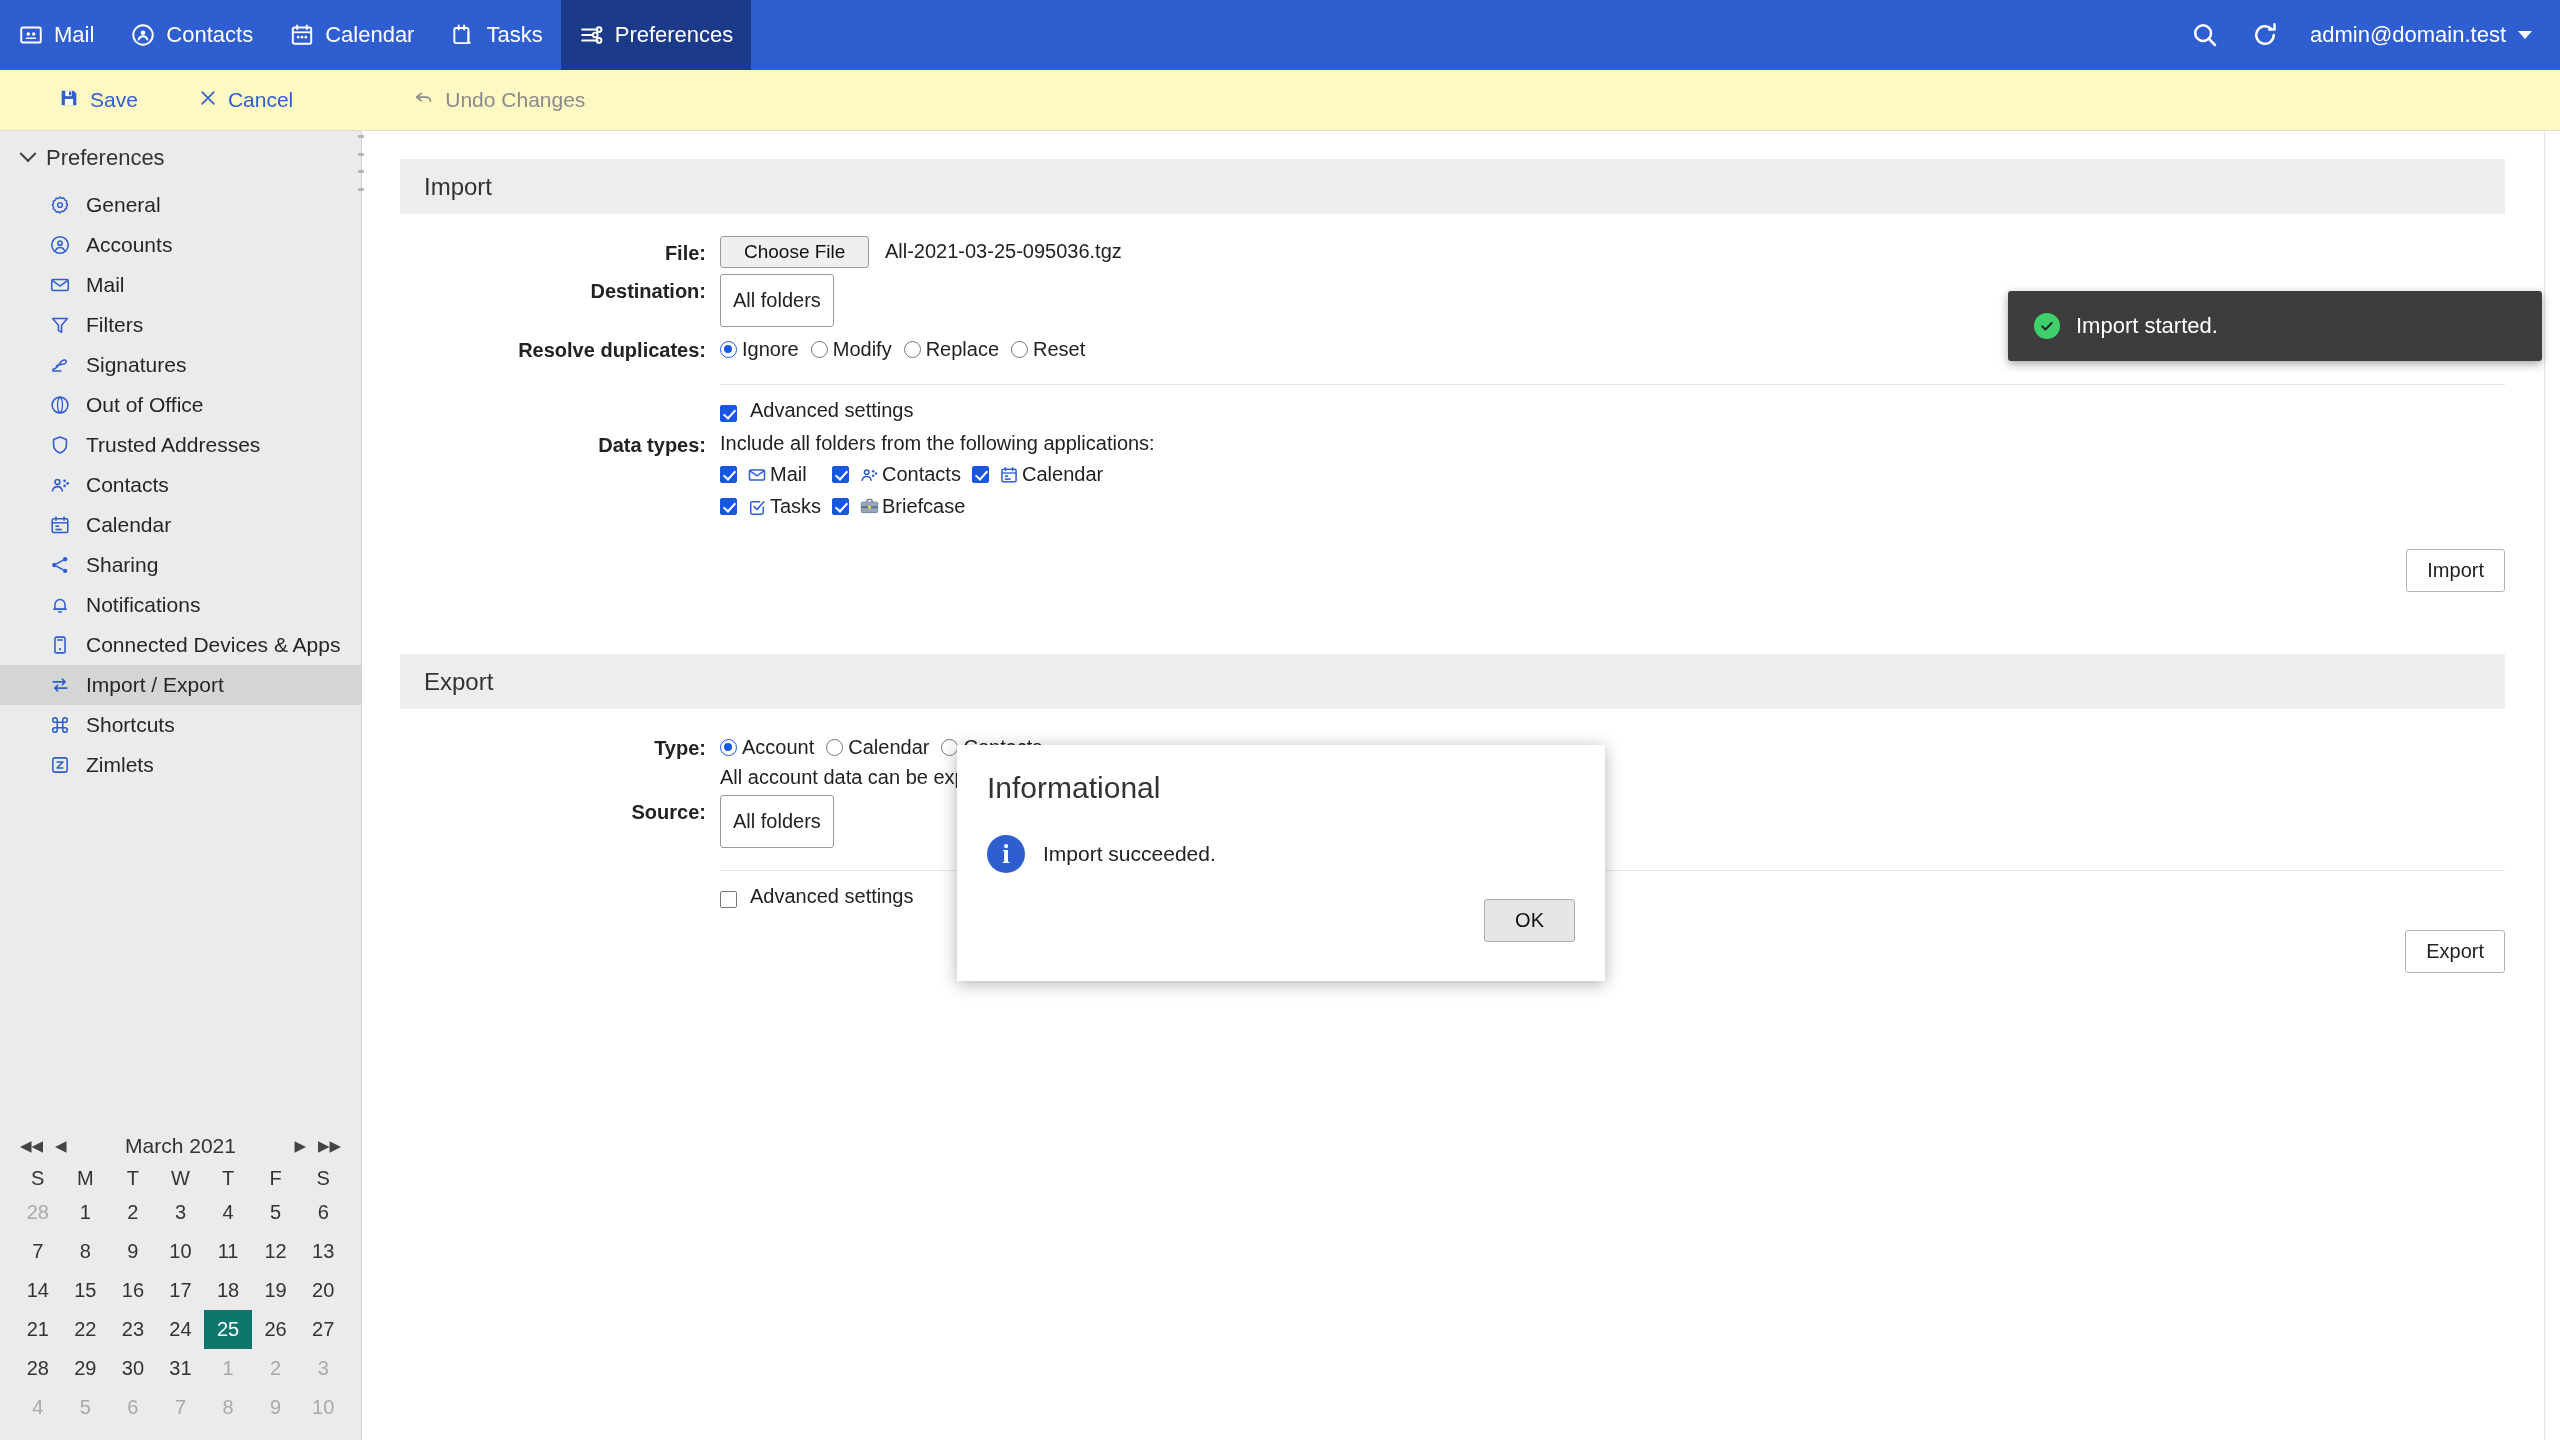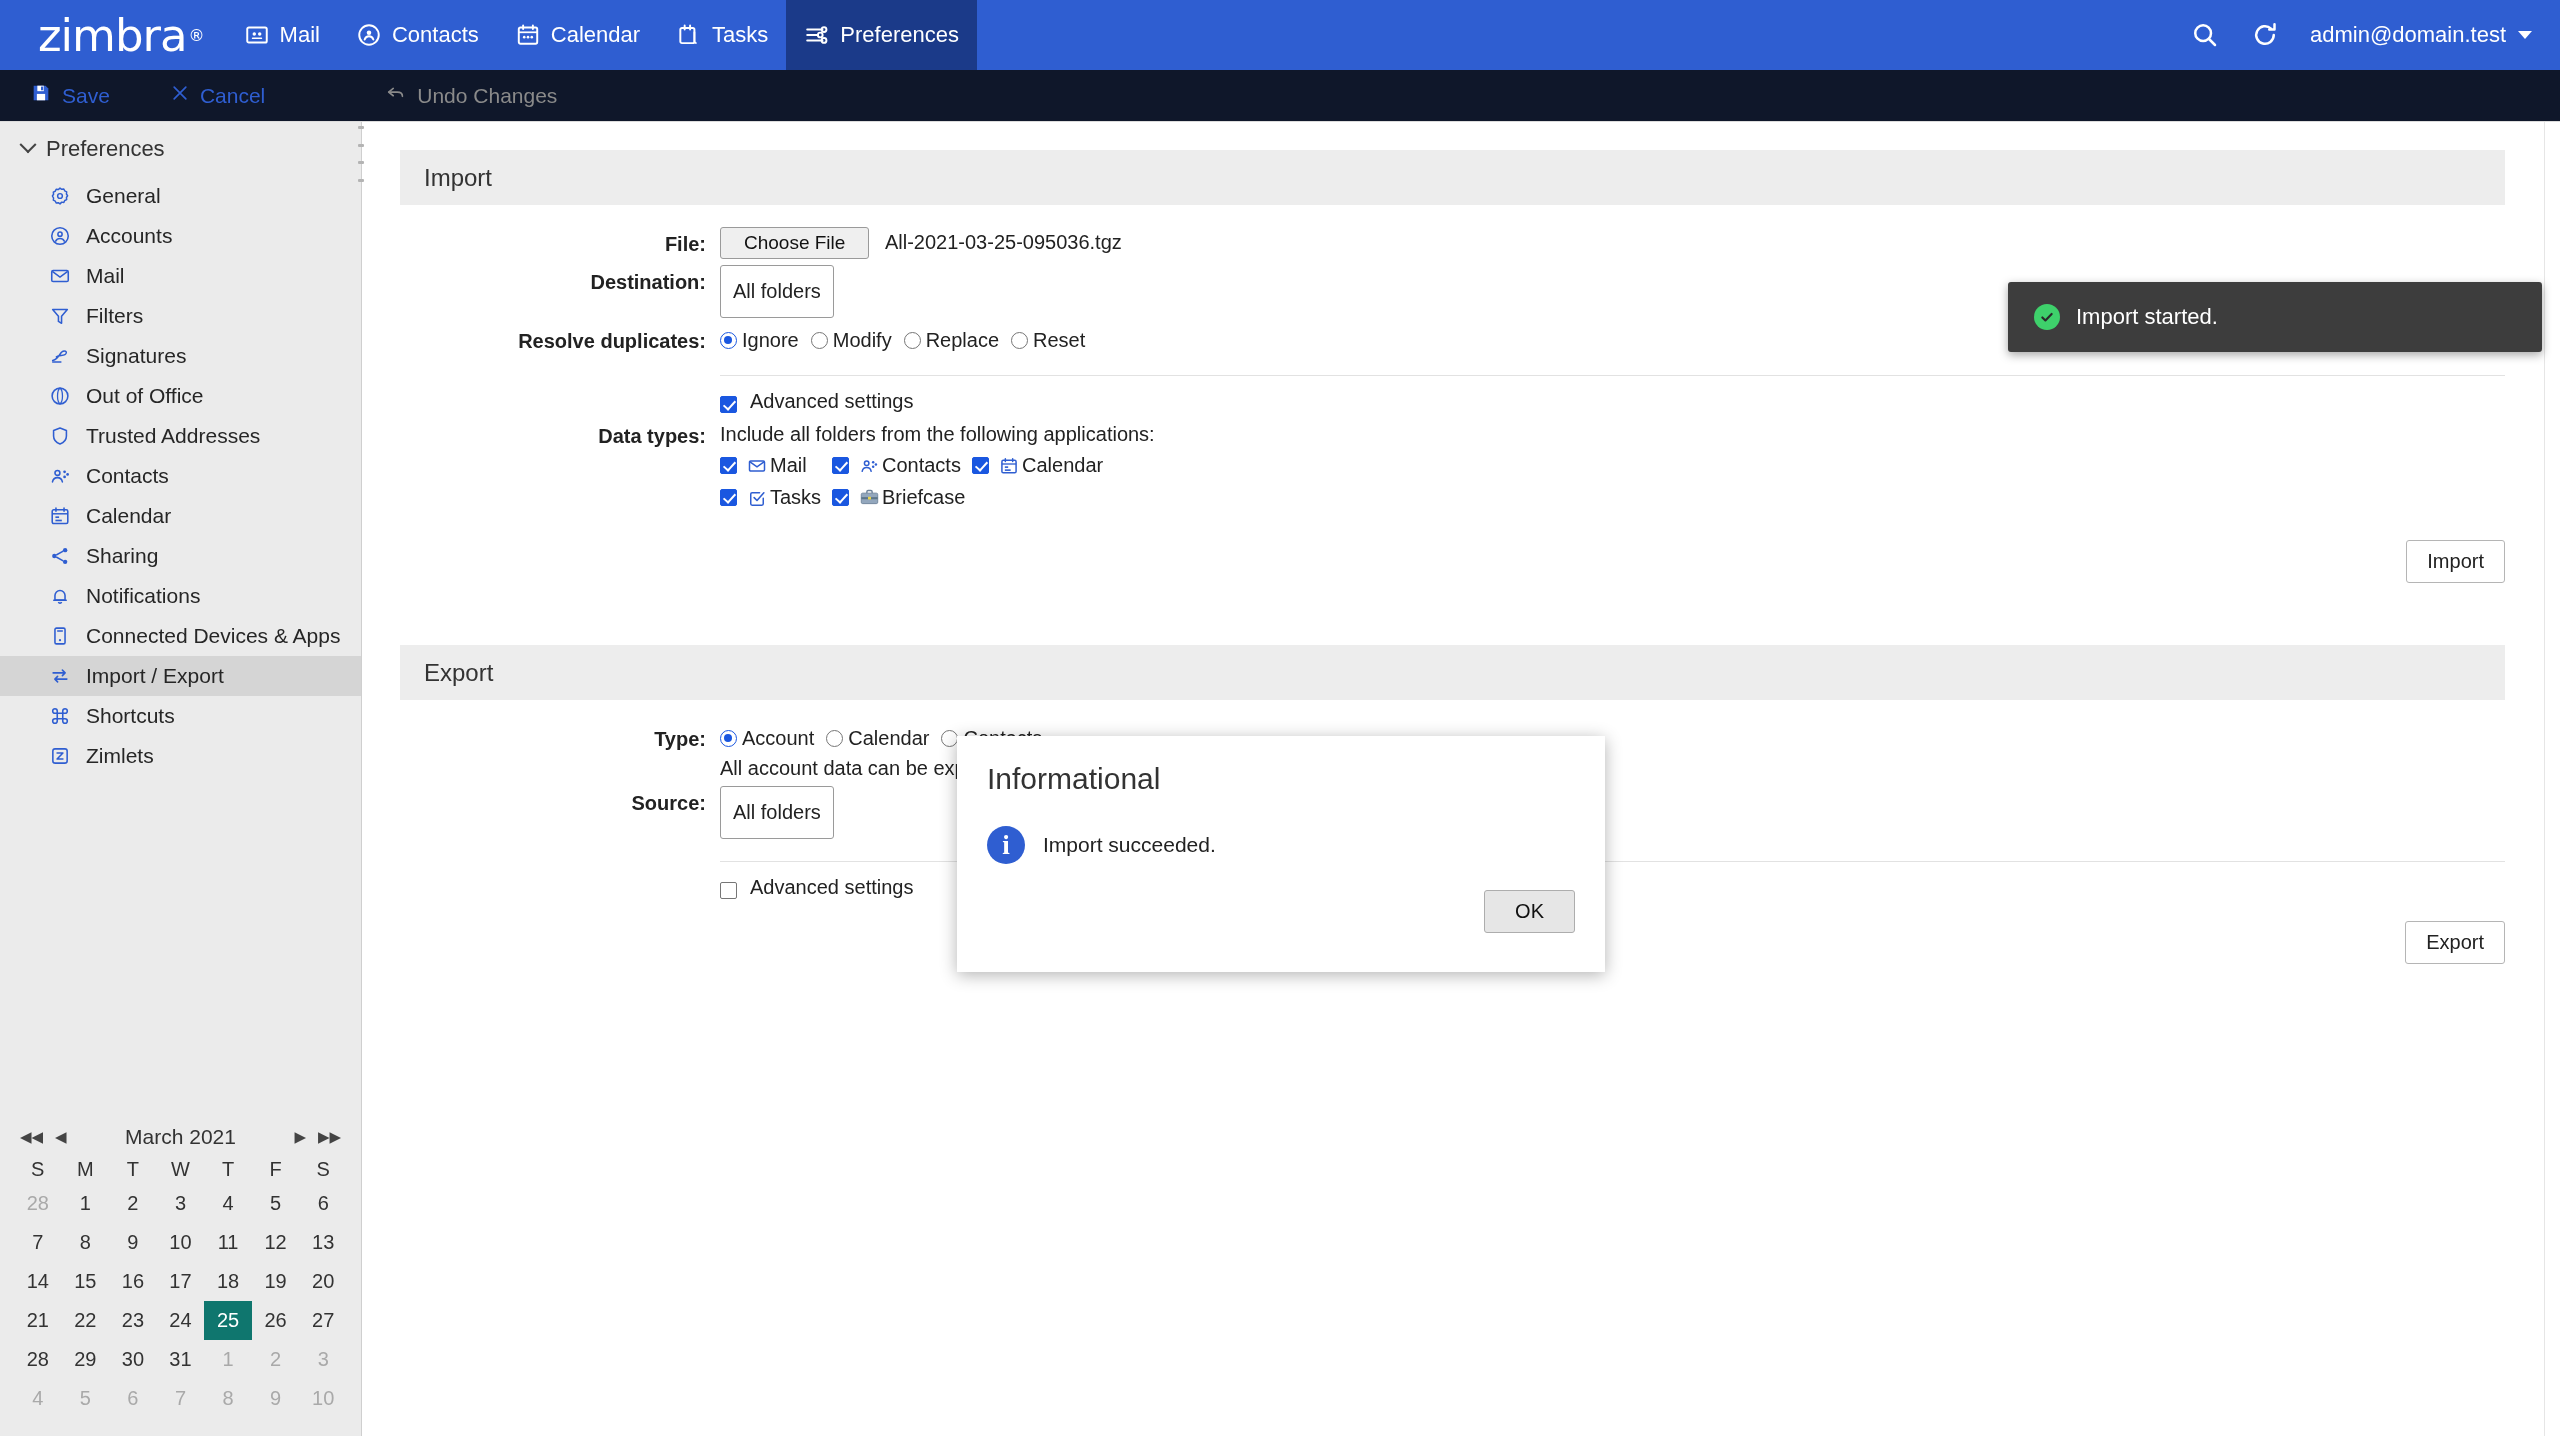--- a/index.html
+++ b/index.html
@@ -33,22 +33,22 @@
   #nav-right .ico { cursor: pointer; display: flex; align-items: center; }
   #account {
     display: flex; align-items: center; gap: 12px; color: #fff; font-size: 22px; cursor: pointer;
   }
   .caret-d {
     width: 0; height: 0; border-left: 7px solid transparent; border-right: 7px solid transparent;
     border-top: 8px solid #fff;
   }
   
   #toolbar {
-    height: 52px; background: #0f172a; border-bottom: 1px solid #dcdcdc;
-    display: flex; align-items: center; position: relative; z-index: 4;
+    height: 61px; background: #fef9c3; border-bottom: 1px solid #dcdcdc;
+    display: flex; align-items: center; position: relative; z-index: 4; padding-left: 28px;
   }
   .tbtn {
     display: flex; align-items: center; gap: 10px; font-size: 21px;
     color: #2f5ed1; cursor: pointer;
   }
   .tbtn.dis { color: #8a8a8a; cursor: default; }
   #tb-save { margin-left: 30px; }
   #tb-cancel { margin-left: 60px; }
   #tb-undo { margin-left: 120px; }
   
@@ -179,24 +179,20 @@
   #modal-actions { display: flex; justify-content: flex-end; margin-top: 26px; }
   #modal-ok {
     background: #e6e6e6; border: 1px solid #adadad; border-radius: 3px;
     font-size: 20px; padding: 9px 30px; cursor: pointer; color: #111;
   }
 </style>
 </head>
 <body>
 
 <div id="topnav">
-  <div id="brand">
-    <span>zimbra</span>
-      <span class="reg">®</span>
-  </div>
 
   <div class="napp">
     <span class="ni">
       <svg width="26" height="26" viewBox="0 0 24 24">
           <rect x="3" y="5" width="18" height="14" rx="1.5" fill="none" stroke="#fff" stroke-width="1.8"></rect>
           <circle cx="9.5" cy="11" r="1.6" fill="#fff"></circle>
           <circle cx="14.5" cy="11" r="1.6" fill="#fff"></circle>
           <path d="M8 15h8" stroke="#fff" stroke-width="1.6" stroke-linecap="round"></path>
         </svg>
     </span>

